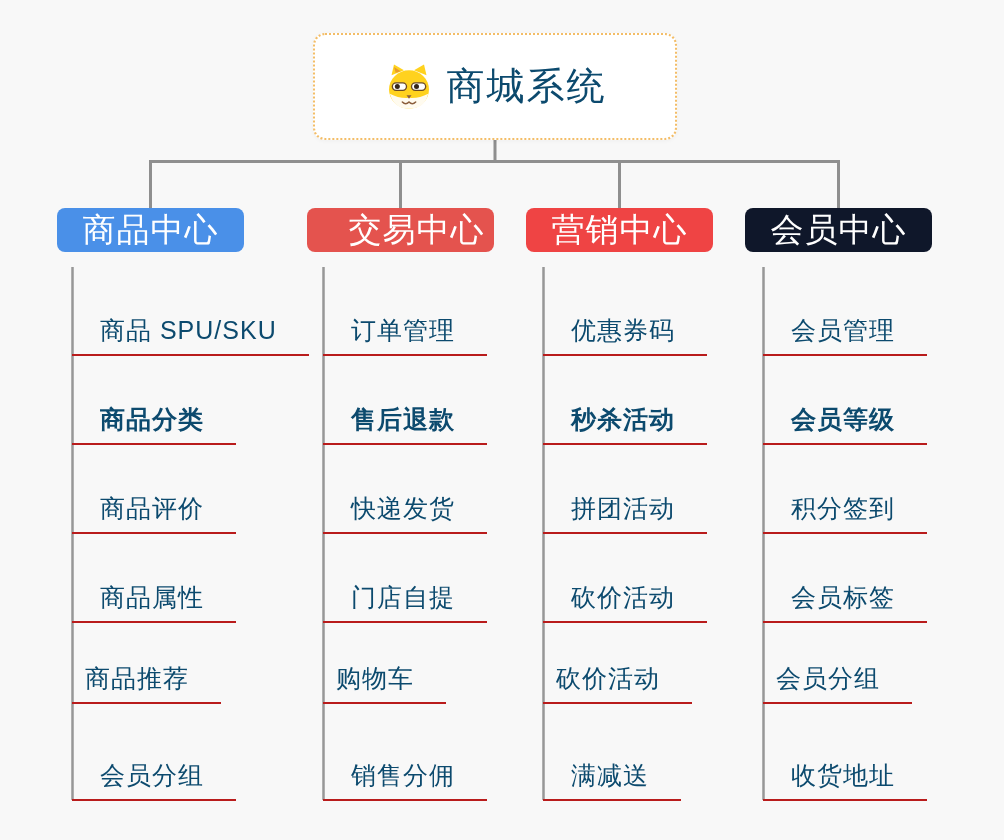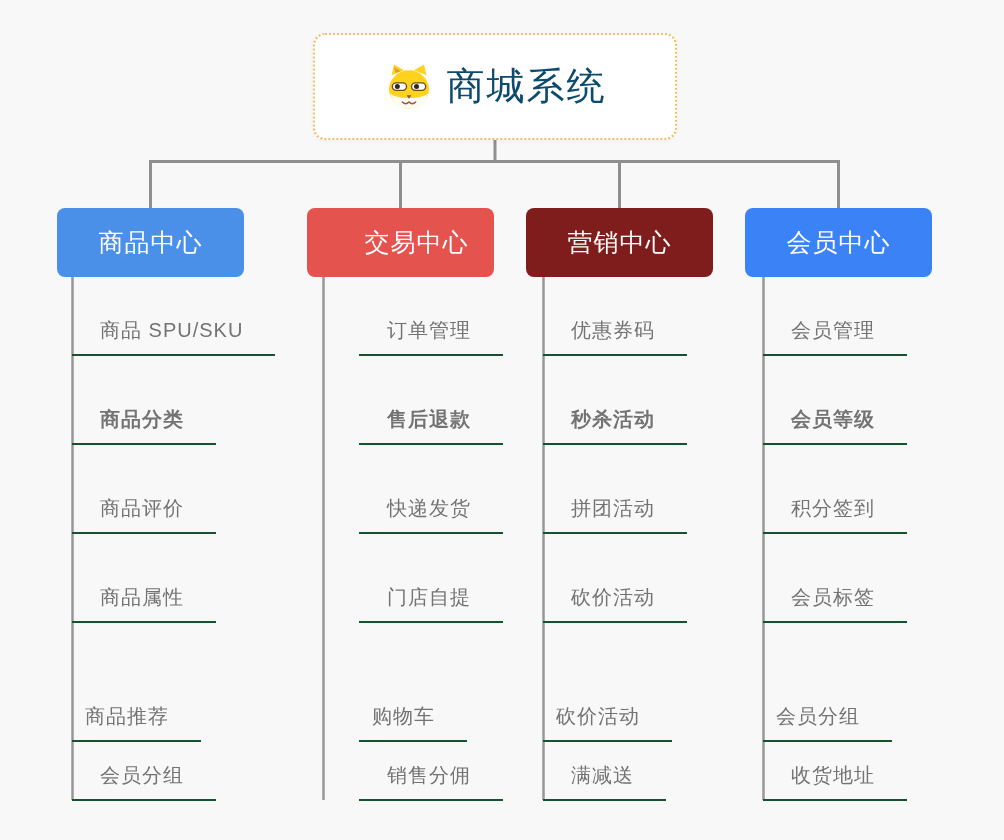--- a/index.html
+++ b/index.html
@@ -40,57 +40,57 @@
     letter-spacing:2px;
     color:#0c4a6e;
     font-weight:500;
     white-space:nowrap;
   }
   .dog-icon{width:50px;height:48px;flex:0 0 auto;}
   
   .branch-header{
     position:absolute;
     top:208px;
-    width:187px; height:69px;
+    width:187px; height:44px;
     border-radius:8px;
     display:flex;
     align-items:center;
     justify-content:center;
     color:#ffffff;
-    font-size:25px;
+    font-size:33px;
     font-weight:500;
     letter-spacing:1px;
     white-space:nowrap;
     box-sizing:border-box;
   }
   .h0{left:57px;}
   .h1{left:307px;padding-left:32px;}
   .h2{left:526px;}
   .h3{left:745px;}
   
   .item{
     position:absolute;
     display:inline-block;
-    font-size:20px;
+    font-size:25px;
     line-height:30px;
     letter-spacing:1px;
-    color:#737373;
+    color:#0c4a6e;
     padding:0 32px 9px 28px;
-    border-bottom:2px solid #14532d;
+    border-bottom:2px solid #b91c1c;
     white-space:nowrap;
   }
   .c0{left:72px;}
-  .c1{left:323px;margin-left:36px;}
+  .c1{left:323px;}
   .c2{left:543px;text-align:center;}
   .c3{left:763px;}
   .r0{top:315px;}
   .r1{top:404px;font-weight:bold;}
   .r2{top:493px;}
   .r3{top:582px;}
-  .r4{top:701px;padding-left:13px;}
+  .r4{top:663px;padding-left:13px;}
   .r5{top:760px;}
 </style>
 </head>
 <body>
 
 <div class="canvas">
 
   <svg class="connectors" viewBox="0 0 1004 840" xmlns="http://www.w3.org/2000/svg">
     <g stroke="#8f8f8f" stroke-width="3" fill="none">
       <path d="M495 140 V161"></path>
@@ -124,24 +124,24 @@
     </svg>
     <span class="root-title">商城系统</span>
   </div>
 
   <div class="branch-header h0" style="background-color: rgb(74, 144, 232);">
     <span>商品中心</span>
   </div>
   <div class="branch-header h1" style="background-color: rgb(228, 83, 78);">
     <span>交易中心</span>
   </div>
-  <div class="branch-header h2" style="background-color: #7f1d1d;">
+  <div class="branch-header h2" style="background-color: #ef4444;">
     <span>营销中心</span>
   </div>
-  <div class="branch-header h3" style="background-color: #3b82f6;">
+  <div class="branch-header h3" style="background-color: #0f172a;">
     <span>会员中心</span>
   </div>
 
   <div class="item c0 r0">商品 SPU/SKU</div>
   <div class="item c0 r1">商品分类</div>
   <div class="item c0 r2">商品评价</div>
   <div class="item c0 r3">商品属性</div>
   <div class="item c0 r4">商品推荐</div>
   <div class="item c0 r5">会员分组</div>
 

